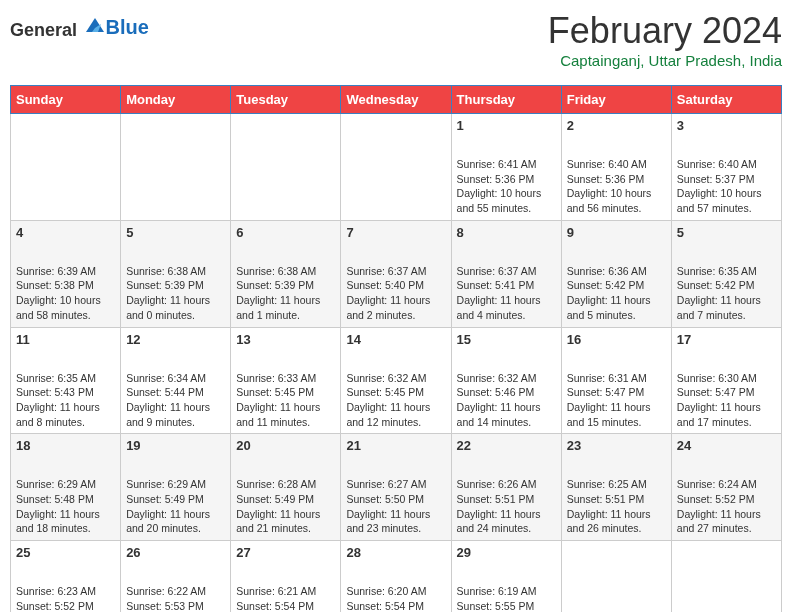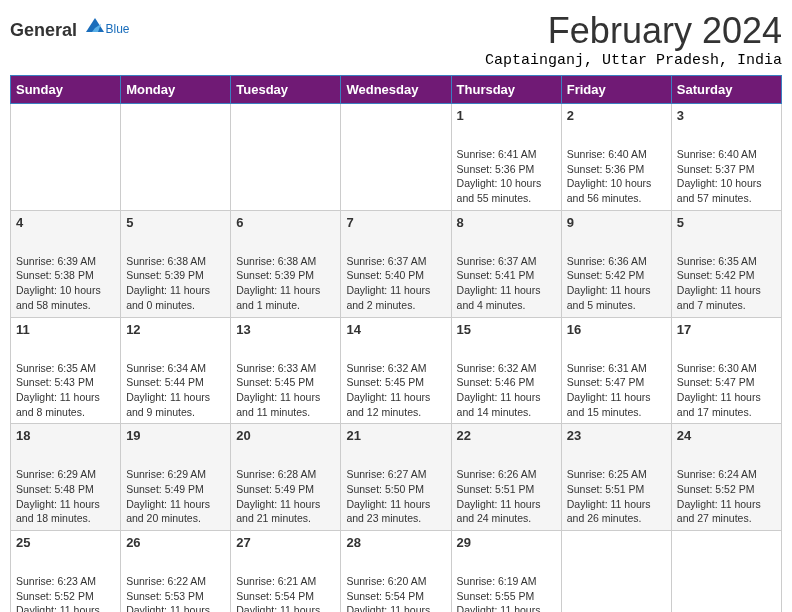--- a/index.html
+++ b/index.html
@@ -7,62 +7,61 @@
       font-family: Arial, sans-serif;
       background: #fff;
       width: 792px;
       min-height: 612px;
       padding: 10px;
     }
     .header-area {
       display: flex;
       justify-content: space-between;
       align-items: flex-start;
-      margin-bottom: 6px;
+      margin-bottom: 16px;
     }
     .logo {
       display: flex;
       align-items: center;
       margin-top: 4px;
     }
     .logo-text-general {
       font-size: 18px;
       font-weight: bold;
       color: #333;
     }
     .logo-text-blue {
-      font-size: 12px;
-      font-weight: normal;
+      font-size: 20px;
+      font-weight: bold;
       color: #1a6dbb;
     }
     .logo-icon {
       width: 22px;
       height: 22px;
       margin-left: 2px;
     }
     .title-block {
       text-align: right;
     }
     .calendar-title {
       font-size: 36px;
       font-weight: normal;
       color: #333;
     }
     .calendar-subtitle {
       font-size: 15px;
-      color: #000000;
-      font-family: Liberation Mono, monospace;
+      color: #15803d;
     }
     .calendar-table {
       width: 100%;
       border-collapse: collapse;
       table-layout: fixed;
     }
     .calendar-table th {
-      background: #701a75;
+      background: #ef4444;
       color: #fff;
       text-align: left;
       padding: 6px 5px;
       font-size: 13px;
       font-weight: bold;
       border: 1px solid #3a7fc1;
     }
     .calendar-table td {
       border: 1px solid #ccc;
       vertical-align: top;

